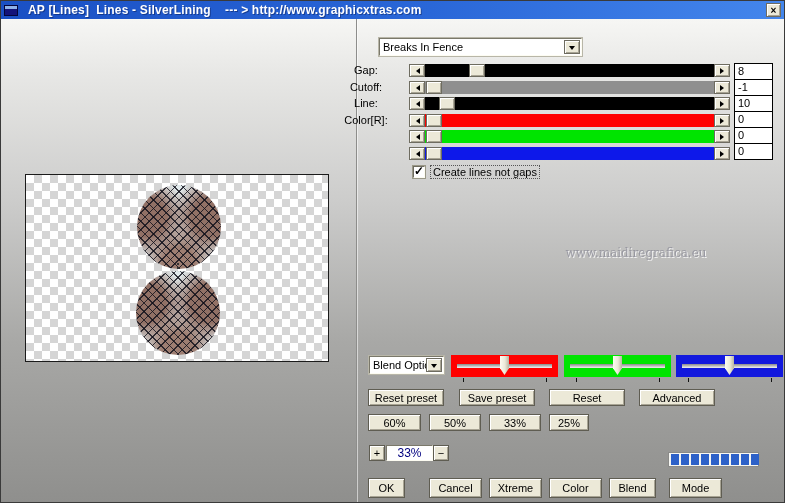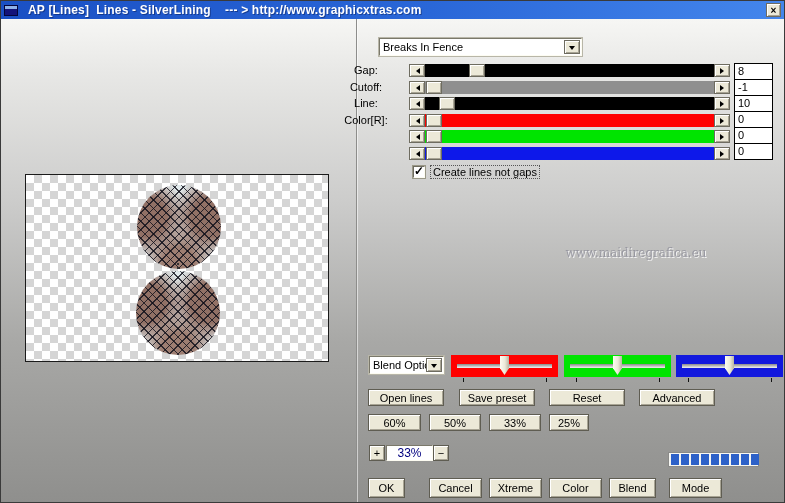--- a/index.html
+++ b/index.html
@@ -265,21 +265,21 @@
     <div class="rgb-tick" style="left:12px"></div>
     <div class="rgb-tick" style="left:95px"></div>
   </div>
   <div class="rgb-slider rgb-blue" style="background: rgb(18, 24, 221);">
     <div class="rgb-groove"></div>
     <div class="rgb-thumb"></div>
     <div class="rgb-tick" style="left:12px"></div>
     <div class="rgb-tick" style="left:95px"></div>
   </div>
 
-  <button class="btn h17" style="left:367px; top:388px; width:76px;">Open lines</button>
+  <button class="btn h17" style="left:367px; top:388px; width:76px;">Reset preset</button>
   <button class="btn h17" style="left:458px; top:388px; width:76px;">Save preset</button>
   <button class="btn h17" style="left:548px; top:388px; width:76px;">Reset</button>
   <button class="btn h17" style="left:638px; top:388px; width:76px;">Advanced</button>
 
   <button class="btn h17" style="left:367px; top:413px; width:53px;">60%</button>
   <button class="btn h17" style="left:428px; top:413px; width:52px;">50%</button>
   <button class="btn h17" style="left:488px; top:413px; width:52px;">33%</button>
   <button class="btn h17" style="left:548px; top:413px; width:40px;">25%</button>
 
   <button class="btn" style="left:368px; top:444px; width:16px; height:16px;">+</button>

